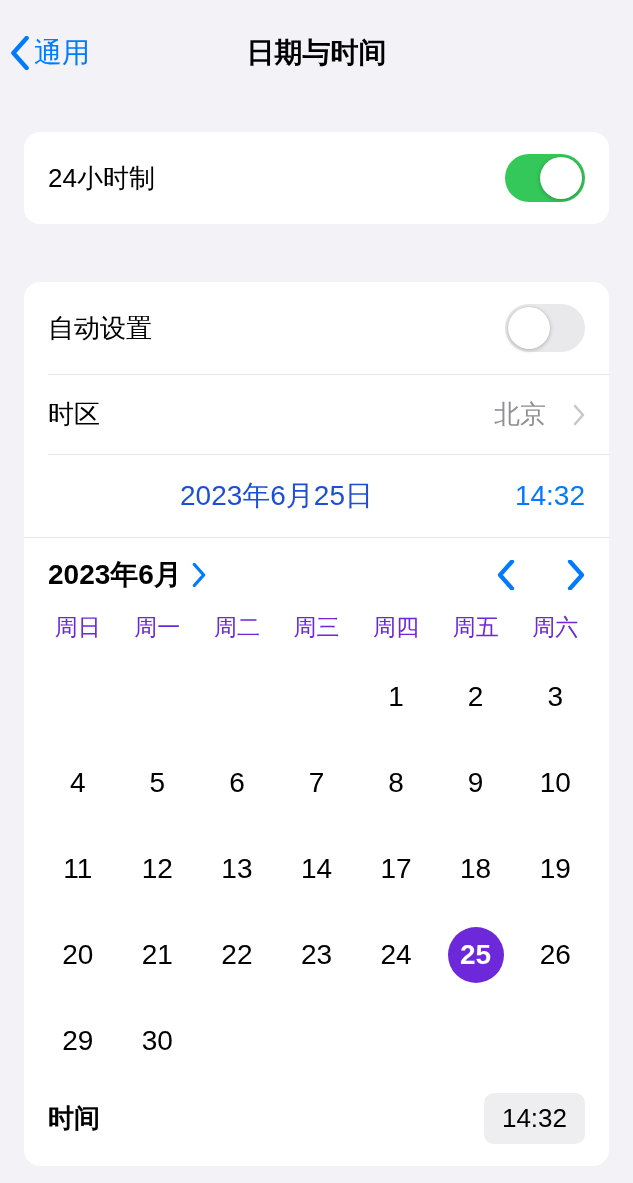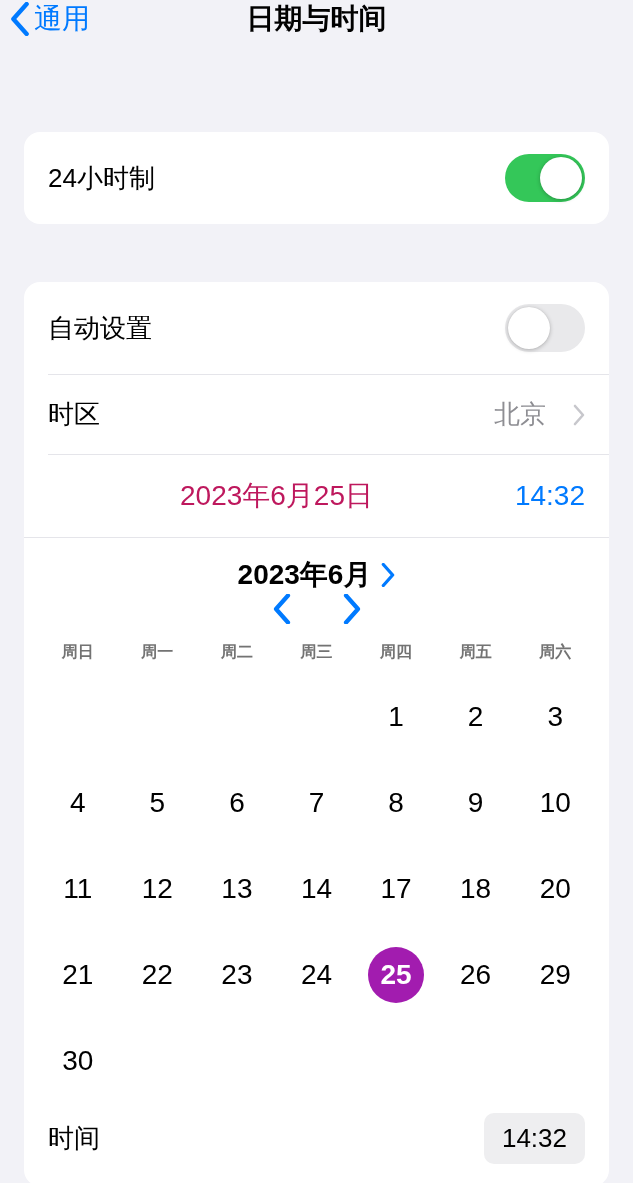--- a/index.html
+++ b/index.html
@@ -8,21 +8,21 @@
       background: #f2f2f7;
       width: 633px;
       height: 1183px;
       overflow: hidden;
       color: #000;
     }
 
     
     .nav-header {
       display: flex;
-      align-items: flex-start;
+      align-items: flex-end;
       height: 72px;
       position: relative;
     }
     .nav-back {
       display: flex;
       align-items: center;
       padding-left: 10px;
       color: #007aff;
       font-size: 28px;
       gap: 4px;
@@ -107,37 +107,36 @@
       display: flex;
       align-items: center;
       justify-content: space-between;
       padding: 22px 24px;
     }
     .summary-date-wrap {
       flex: 1;
       text-align: center;
     }
     .summary-date {
-      color: #be185d;
+      color: #1d4ed8;
       font-size: 28px;
     }
     .summary-time {
       color: #007aff;
       font-size: 28px;
       width: 120px;
       text-align: right;
     }
 
     
     .month-row {
       display: flex;
       align-items: center;
       justify-content: space-between;
       padding: 18px 24px 10px 24px;
-      flex-direction: column;
     }
     .month-left {
       display: flex;
       align-items: center;
       gap: 10px;
     }
     .month-label {
       font-size: 28px;
       font-weight: 600;
     }
@@ -158,23 +157,23 @@
     }
 
     
     .weekdays {
       display: grid;
       grid-template-columns: repeat(7, 1fr);
       padding: 8px 14px 6px 14px;
       text-align: center;
     }
     .weekday {
-      font-size: 16px;
-      color: #737373;
-      font-weight: 700;
+      font-size: 23px;
+      color: #6d28d9;
+      font-weight: 400;
     }
 
     
     .cal-grid {
       display: grid;
       grid-template-columns: repeat(7, 1fr);
       padding: 0 14px;
       row-gap: 30px;
       padding-top: 20px;
       padding-bottom: 24px;
@@ -188,35 +187,35 @@
     }
     .cal-day {
       width: 56px;
       height: 56px;
       display: flex;
       align-items: center;
       justify-content: center;
       border-radius: 50%;
     }
     .cal-day.selected {
-      background: #a21caf;
+      background: #6d28d9;
       color: #fff;
       font-weight: 600;
     }
 
     
     .time-row {
       display: flex;
       align-items: center;
       justify-content: space-between;
       padding: 0 24px 22px 24px;
     }
     .time-label {
       font-size: 26px;
-      font-weight: 400;
+      font-weight: 700;
     }
     .time-chip {
       background: #eeeef0;
       border-radius: 10px;
       padding: 10px 18px;
       font-size: 26px;
     }
 
     
     .footer-note {
@@ -361,20 +360,23 @@
       <div class="cal-cell">
         <div class="cal-day">14</div>
       </div>
       <div class="cal-cell">
         <div class="cal-day">17</div>
       </div>
       <div class="cal-cell">
         <div class="cal-day">18</div>
       </div>
       <div class="cal-cell">
+        <div class="cal-day">19</div>
+      </div>
+      <div class="cal-cell">
         <div class="cal-day">20</div>
       </div>
       <div class="cal-cell">
         <div class="cal-day">21</div>
       </div>
       <div class="cal-cell">
         <div class="cal-day">22</div>
       </div>
       <div class="cal-cell">
         <div class="cal-day">23</div>

